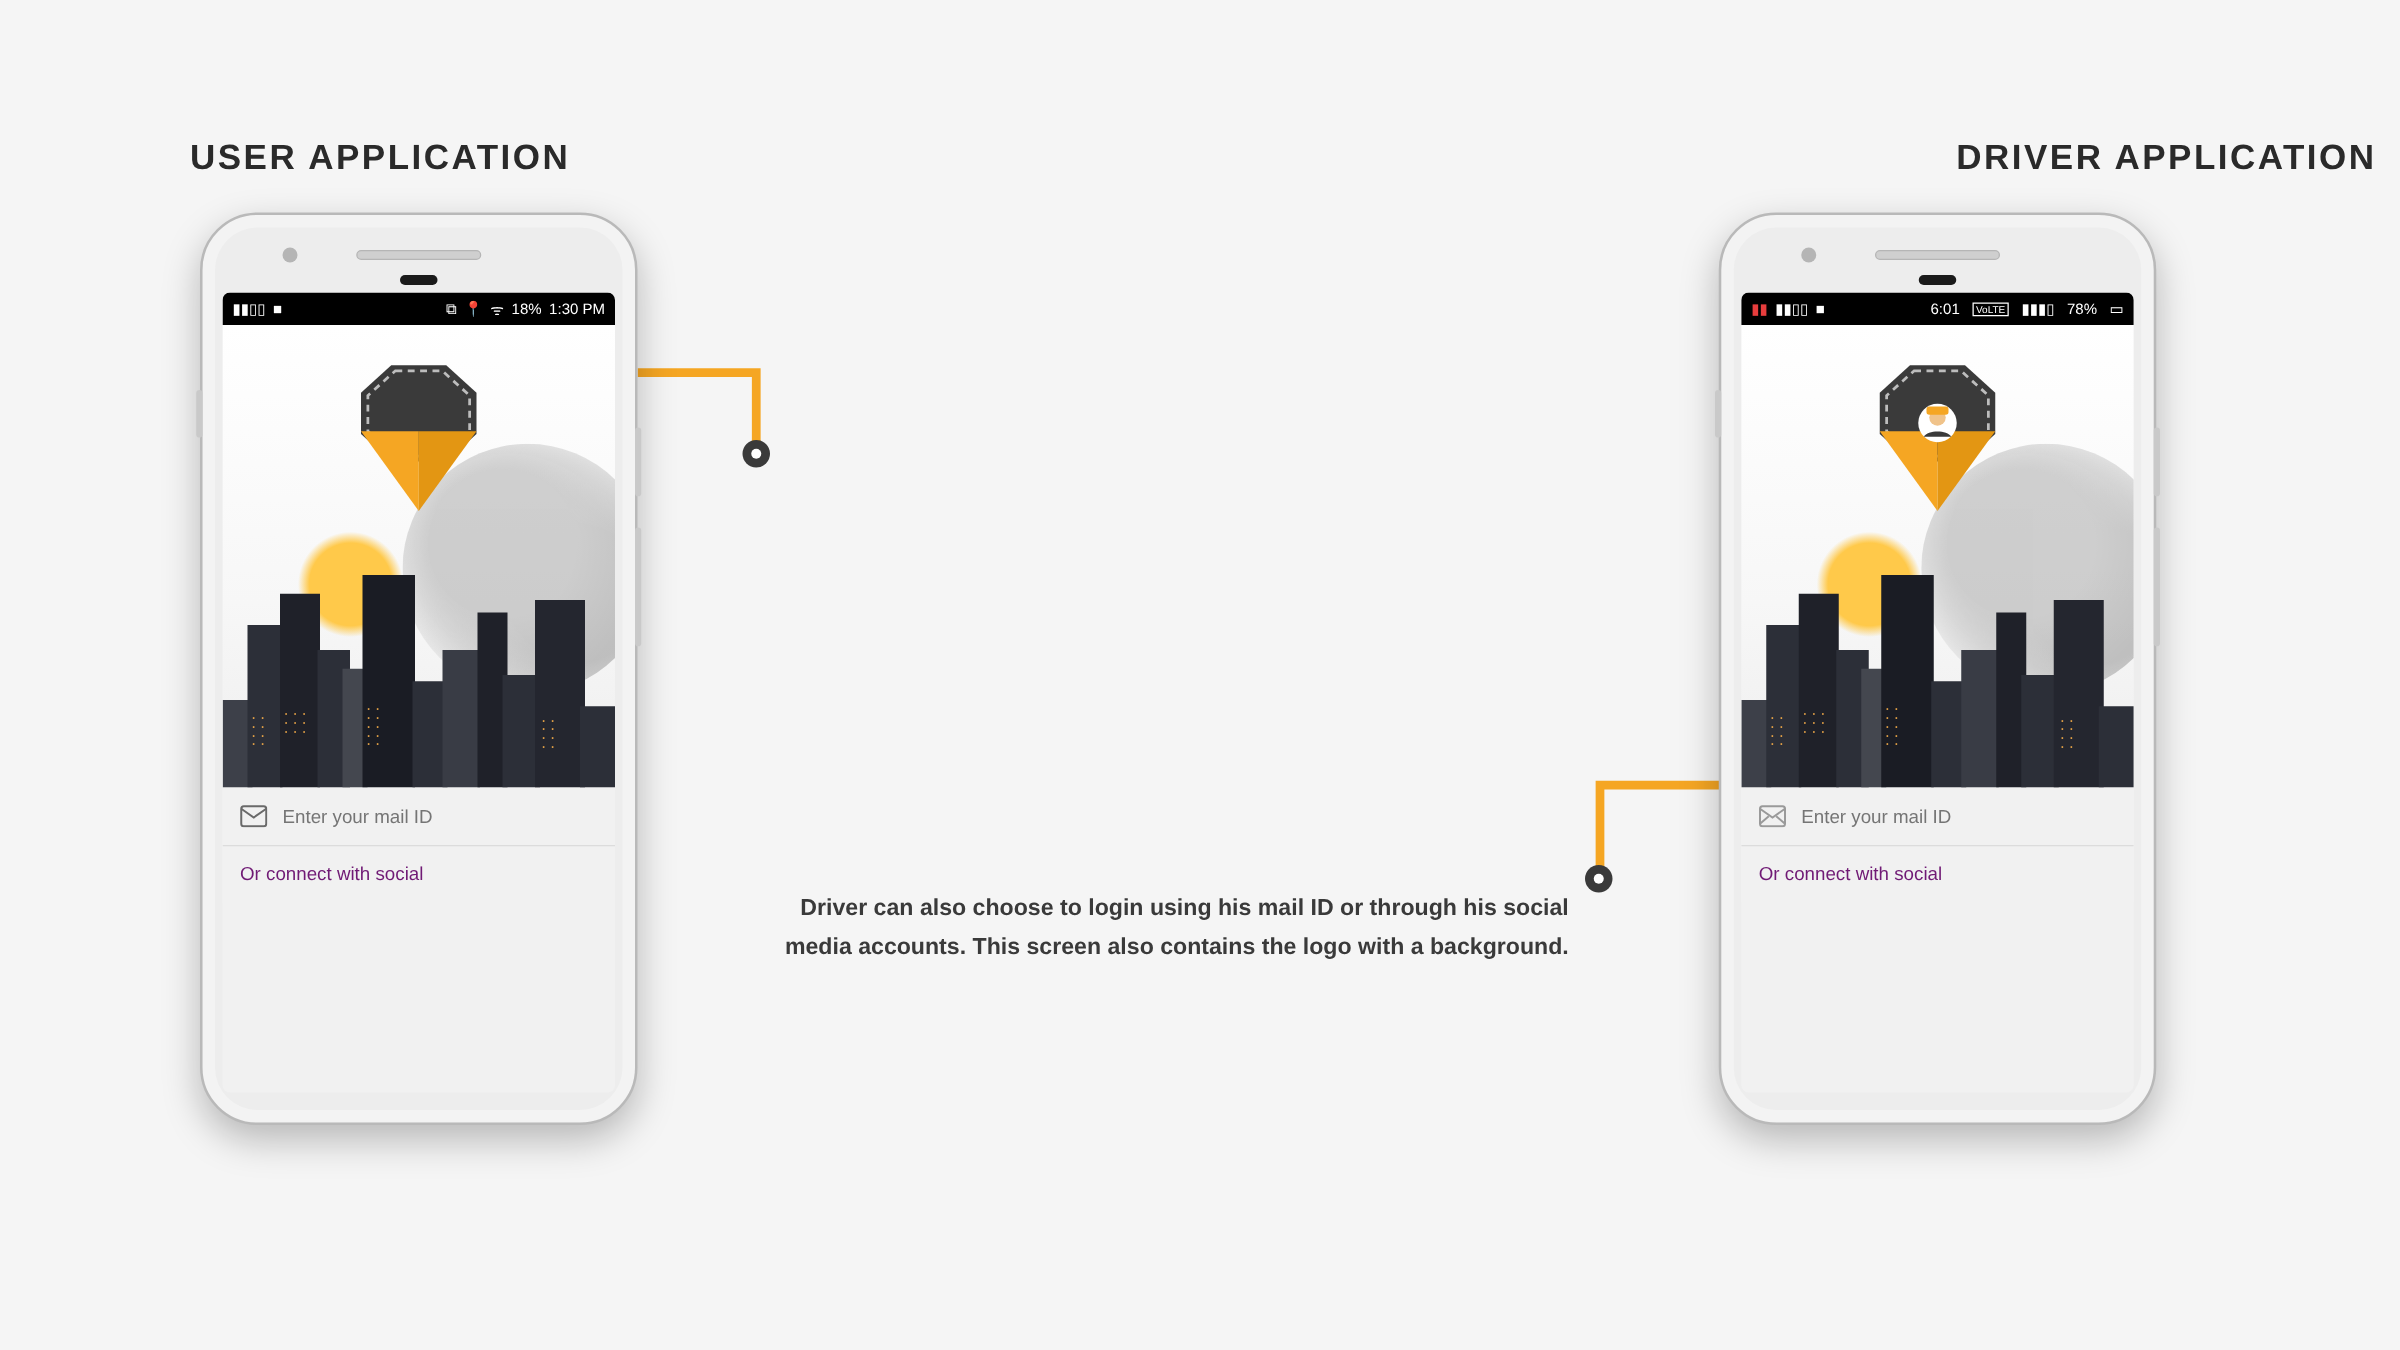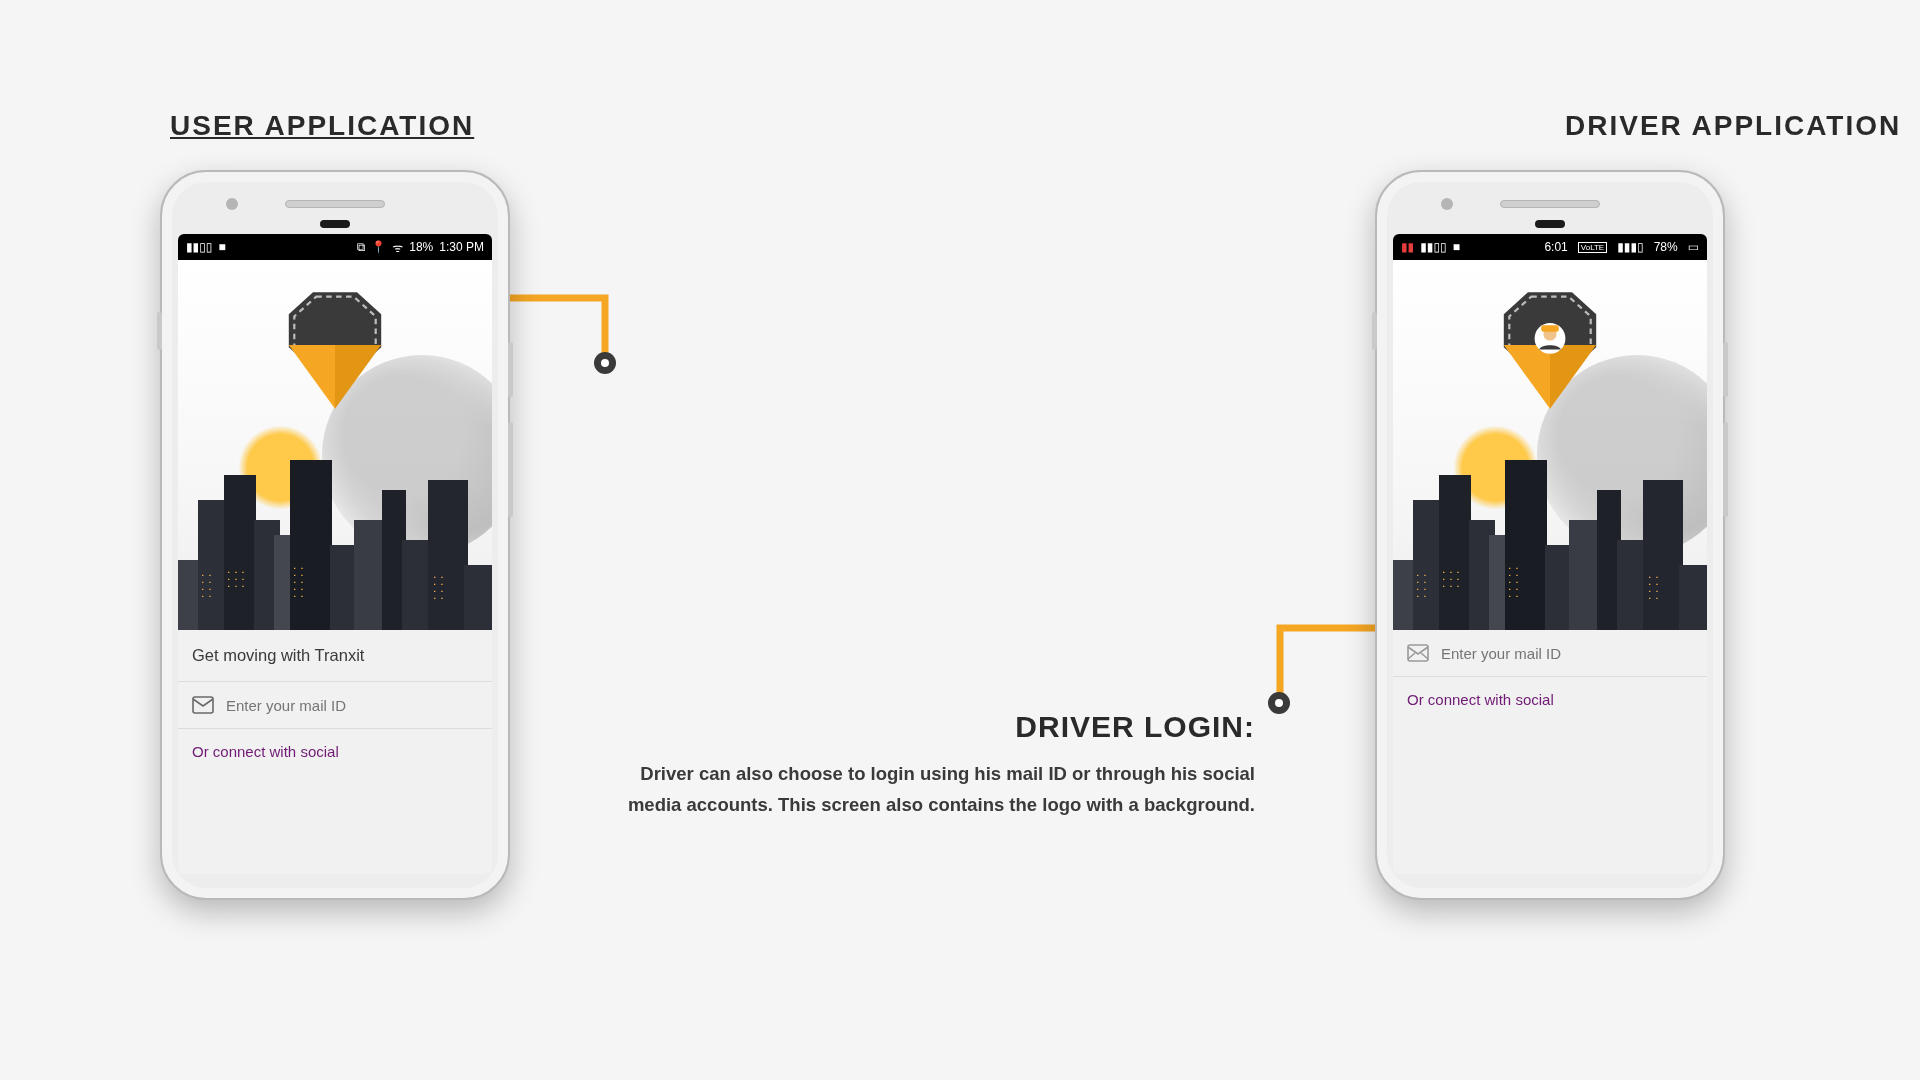--- a/index.html
+++ b/index.html
@@ -1,19 +1,19 @@
 <!DOCTYPE html>
 <html><head>
 <meta charset="utf-8">
 <style>
   * { box-sizing: border-box; margin: 0; padding: 0; }
   body { width: 1920px; height: 1080px; background: #f5f5f5; font-family: "Segoe UI", Arial, sans-serif; position: relative; overflow: hidden; }
 
   .title { position: absolute; font-size: 28px; font-weight: 700; letter-spacing: 2px; color: #2a2a2a; }
-  .title-left { top: 110px; left: 170px; text-decoration: underline; }
+  .title-left { top: 110px; left: 152px; }
   .title-right { top: 110px; left: 1565px; }
 
   .phone { position: absolute; width: 350px; height: 730px; background: #ededed; border-radius: 46px; border: 2px solid #b9b9b9; box-shadow: 0 12px 30px rgba(0,0,0,.25), inset 0 0 0 10px #f3f3f3; }
   .phone-left { top: 170px; left: 160px; }
   .phone-right { top: 170px; left: 1375px; }
 
   .speaker { position:absolute; top:28px; left:50%; transform:translateX(-50%); width:100px; height:8px; border-radius:5px; background:#cfcfcf; border:1px solid #b5b5b5; }
   .camera { position:absolute; top:26px; left:64px; width:12px; height:12px; border-radius:50%; background:#b5b5b5; }
   .prox { position:absolute; top:48px; left:50%; transform:translateX(-50%); width:30px; height:8px; border-radius:5px; background:#1a1a1a; }
 
@@ -82,21 +82,20 @@
 <div class="connector-dot" style="top:352px;left:594px"></div>
 
 <svg style="position:absolute;top:620px;left:1240px;width:140px;height:90px" viewBox="0 0 140 90">
   <path d="M140 8 H40 V82" stroke="#f5a623" stroke-width="7" fill="none"></path>
 </svg>
 <div class="connector-dot" style="top:692px;left:1268px"></div>
 
 <div class="anno anno-email">
 </div>
 <div class="anno anno-driver">
-  <h3>DRIVER LOGIN:</h3>
   <p>Driver can also choose to login using his mail ID or through his social media accounts. This screen also contains the logo with a background.</p>
 </div>
 
 <div class="phone phone-left">
   <div class="camera"></div>
   <div class="speaker"></div>
   <div class="prox"></div>
   <div class="side-btn a"></div>
   <div class="side-btn b"></div>
   <div class="side-btn l"></div>
@@ -141,21 +140,20 @@
           <div class="bld b11"></div>
           <div class="bld b12"></div>
         <div class="wins" style="left:24px;bottom:30px">▪ ▪<br>▪ ▪<br>▪ ▪<br>▪ ▪</div>
         <div class="wins" style="left:50px;bottom:40px">▪ ▪ ▪<br>▪ ▪ ▪<br>▪ ▪ ▪</div>
         <div class="wins" style="left:116px;bottom:30px">▪ ▪<br>▪ ▪<br>▪ ▪<br>▪ ▪<br>▪ ▪</div>
         <div class="wins" style="left:256px;bottom:28px">▪ ▪<br>▪ ▪<br>▪ ▪<br>▪ ▪</div>
       </div>
     </div>
 
     <div class="login">
-      <h4>Get moving with Tranxit</h4>
       <div class="field">
         <svg width="22" height="18" viewBox="0 0 22 18">
             <rect x="1" y="1" width="20" height="16" rx="2" fill="none" stroke="#6a6a6a" stroke-width="1.6"></rect>
             <path d="M1 3l10 7 10-7" fill="none" stroke="#6a6a6a" stroke-width="1.6"></path>
           </svg>
         <input placeholder="Enter your mail ID" style="">
       </div>
       <div class="social">
         <a>Or connect with social</a>
       </div>

